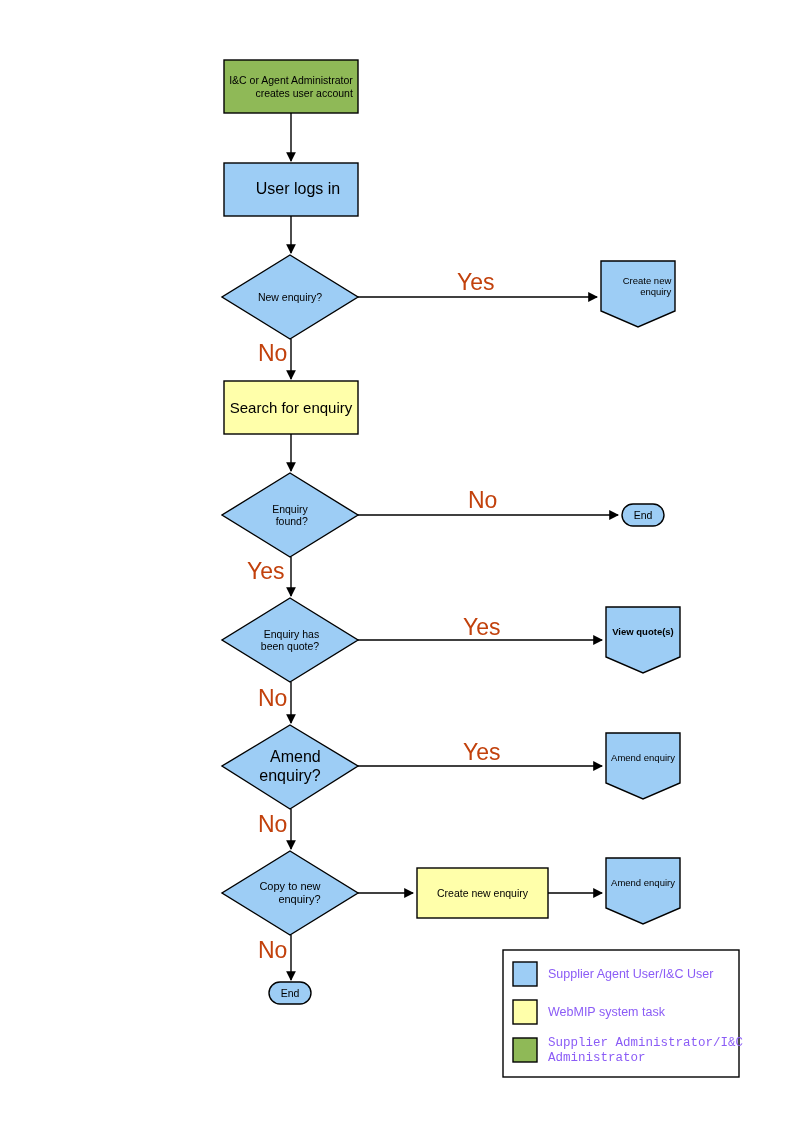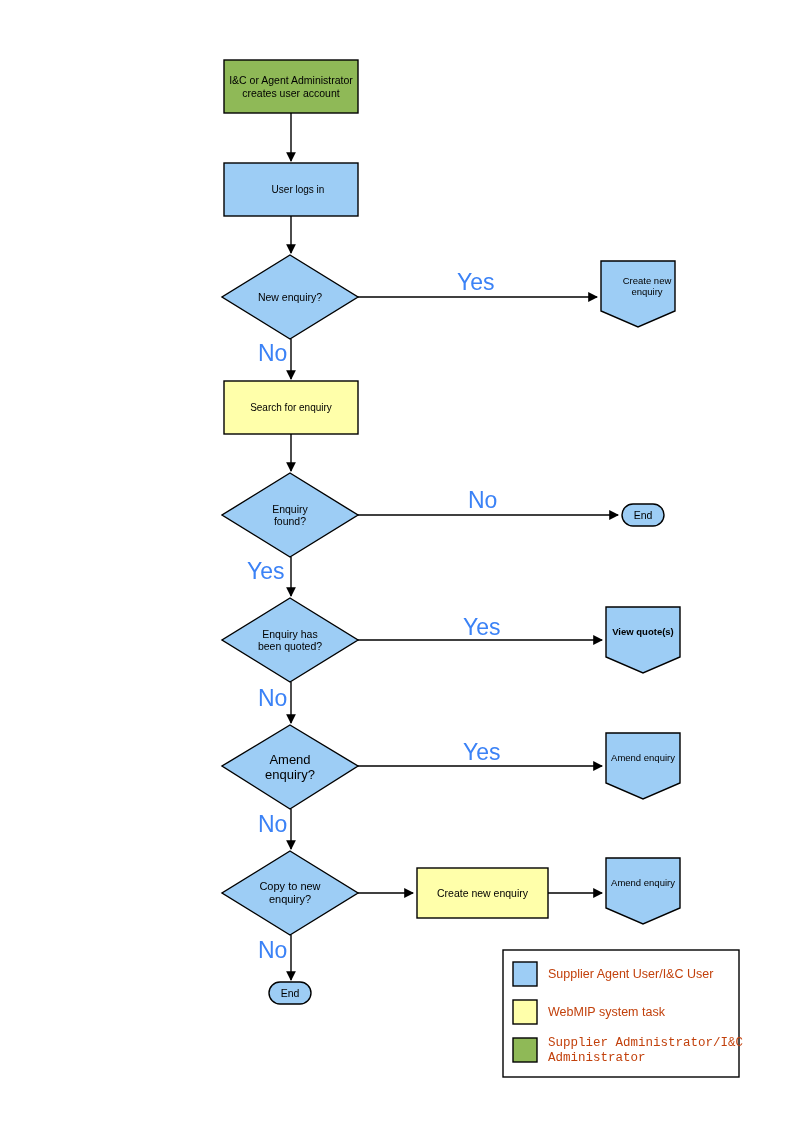--- a/index.html
+++ b/index.html
@@ -17,35 +17,35 @@
   }
   #canvas {
     position: absolute;
     left: 0;
     top: 0;
     width: 794px;
     height: 1123px;
   }
   .node-label {
     position: absolute;
-    text-align: center;
+    text-align: right;
     color: #000000;
     line-height: 1.18;
     pointer-events: none;
     white-space: pre-line;
   }
   .edge-label {
     position: absolute;
-    color: #3b82f6;
+    color: #c2410c;
     font-size: 23px;
     line-height: 1;
   }
   .legend-label {
     position: absolute;
-    color: #c2410c;
+    color: #8b5cf6;
     font-size: 12.5px;
     line-height: 1.22;
     white-space: pre-line;
   }
 </style>
 </head>
 <body>
 
 <svg id="canvas" width="794" height="1123" viewBox="0 0 794 1123" xmlns="http://www.w3.org/2000/svg">
   <defs>
@@ -103,40 +103,40 @@
 
   <rect x="503" y="950" width="236" height="127" fill="#FFFFFF" stroke="#000000" stroke-width="1.4"></rect>
   <rect x="513" y="962" width="24" height="24" fill="#9DCDF5" stroke="#000000" stroke-width="1.4"></rect>
   <rect x="513" y="1000" width="24" height="24" fill="#FFFFAA" stroke="#000000" stroke-width="1.4"></rect>
   <rect x="513" y="1038" width="24" height="24" fill="#8FB957" stroke="#000000" stroke-width="1.4"></rect>
 </svg>
 
 <div class="node-label" style="left:224px; top:60px; width:134px; height:53px; font-size:10.5px; display:flex; align-items:center; justify-content:center;">I&amp;C or Agent Administrator
 creates user account</div>
 
-<div class="node-label" style="left:224px; top:163px; width:148px; height:53px; font-size:10px; display:flex; align-items:center; justify-content:center;">User logs in</div>
+<div class="node-label" style="left:224px; top:163px; width:148px; height:53px; font-size:16px; display:flex; align-items:center; justify-content:center;">User logs in</div>
 
 <div class="node-label" style="left:222px; top:255px; width:136px; height:84px; font-size:10.5px; display:flex; align-items:center; justify-content:center;">New enquiry?</div>
 
 <div class="node-label" style="left:601px; top:261px; width:92px; height:50px; font-size:9.5px; display:flex; align-items:center; justify-content:center;">Create new
 enquiry</div>
 
-<div class="node-label" style="left:224px; top:381px; width:134px; height:53px; font-size:10px; display:flex; align-items:center; justify-content:center;">Search for enquiry</div>
+<div class="node-label" style="left:224px; top:381px; width:134px; height:53px; font-size:15px; display:flex; align-items:center; justify-content:center;">Search for enquiry</div>
 
 <div class="node-label" style="left:222px; top:473px; width:136px; height:84px; font-size:10.5px; display:flex; align-items:center; justify-content:center;">Enquiry
 found?</div>
 
 <div class="node-label" style="left:622px; top:504px; width:42px; height:22px; font-size:10.5px; display:flex; align-items:center; justify-content:center;">End</div>
 
 <div class="node-label" style="left:222px; top:598px; width:136px; height:84px; font-size:10.5px; display:flex; align-items:center; justify-content:center;">Enquiry has
-been quoted?</div>
+been quote?</div>
 
 <div class="node-label" style="left:606px; top:607px; width:74px; height:50px; font-size:9.5px; display:flex; align-items:center; justify-content:center;font-weight:bold;">View quote(s)</div>
 
-<div class="node-label" style="left:222px; top:725px; width:136px; height:84px; font-size:13px; display:flex; align-items:center; justify-content:center;">Amend
+<div class="node-label" style="left:222px; top:725px; width:136px; height:84px; font-size:16px; display:flex; align-items:center; justify-content:center;">Amend
 enquiry?</div>
 
 <div class="node-label" style="left:604px; top:733px; width:78px; height:50px; font-size:9.5px; display:flex; align-items:center; justify-content:center;">Amend enquiry</div>
 
 <div class="node-label" style="left:222px; top:851px; width:136px; height:84px; font-size:11px; display:flex; align-items:center; justify-content:center;">Copy to new
 enquiry?</div>
 
 <div class="node-label" style="left:417px; top:868px; width:131px; height:50px; font-size:10.5px; display:flex; align-items:center; justify-content:center;">Create new enquiry</div>
 
 <div class="node-label" style="left:604px; top:858px; width:78px; height:50px; font-size:9.5px; display:flex; align-items:center; justify-content:center;">Amend enquiry</div>

